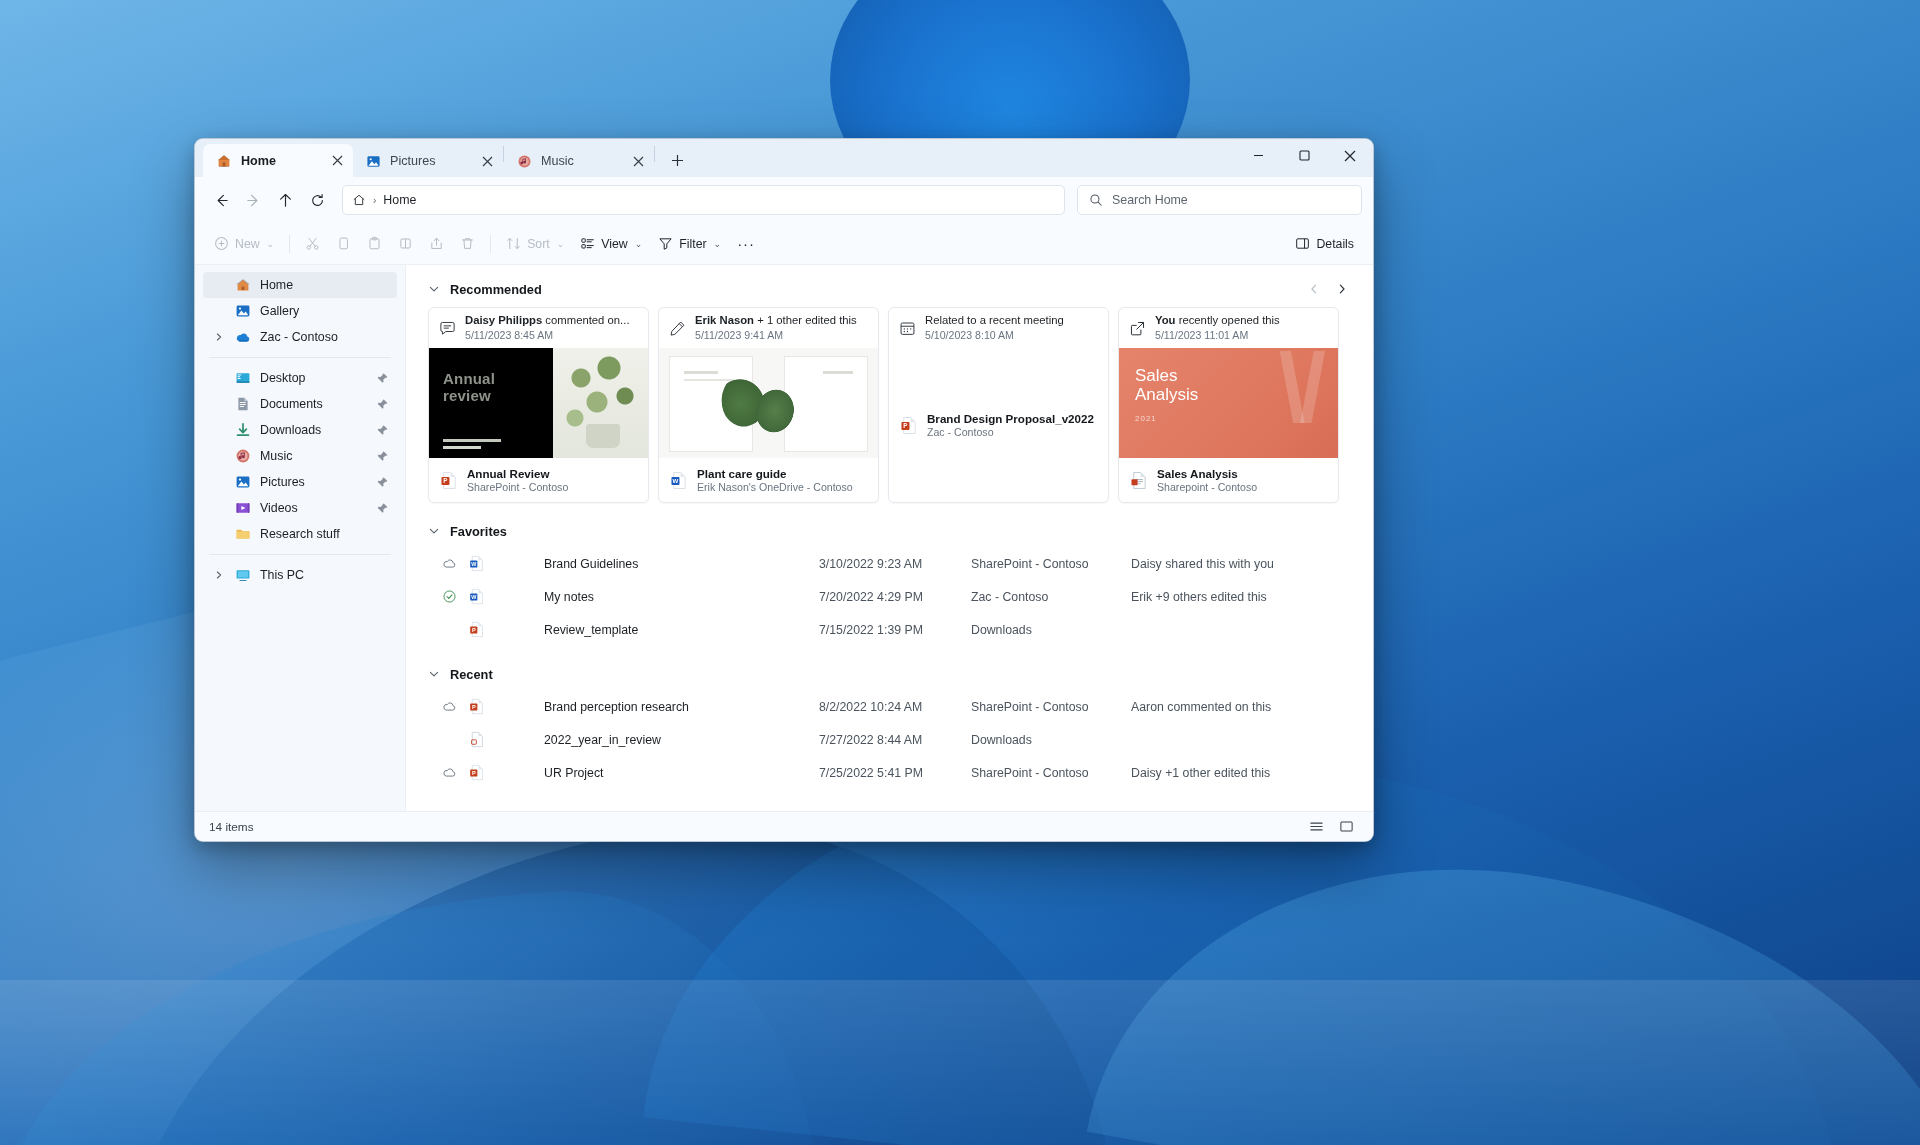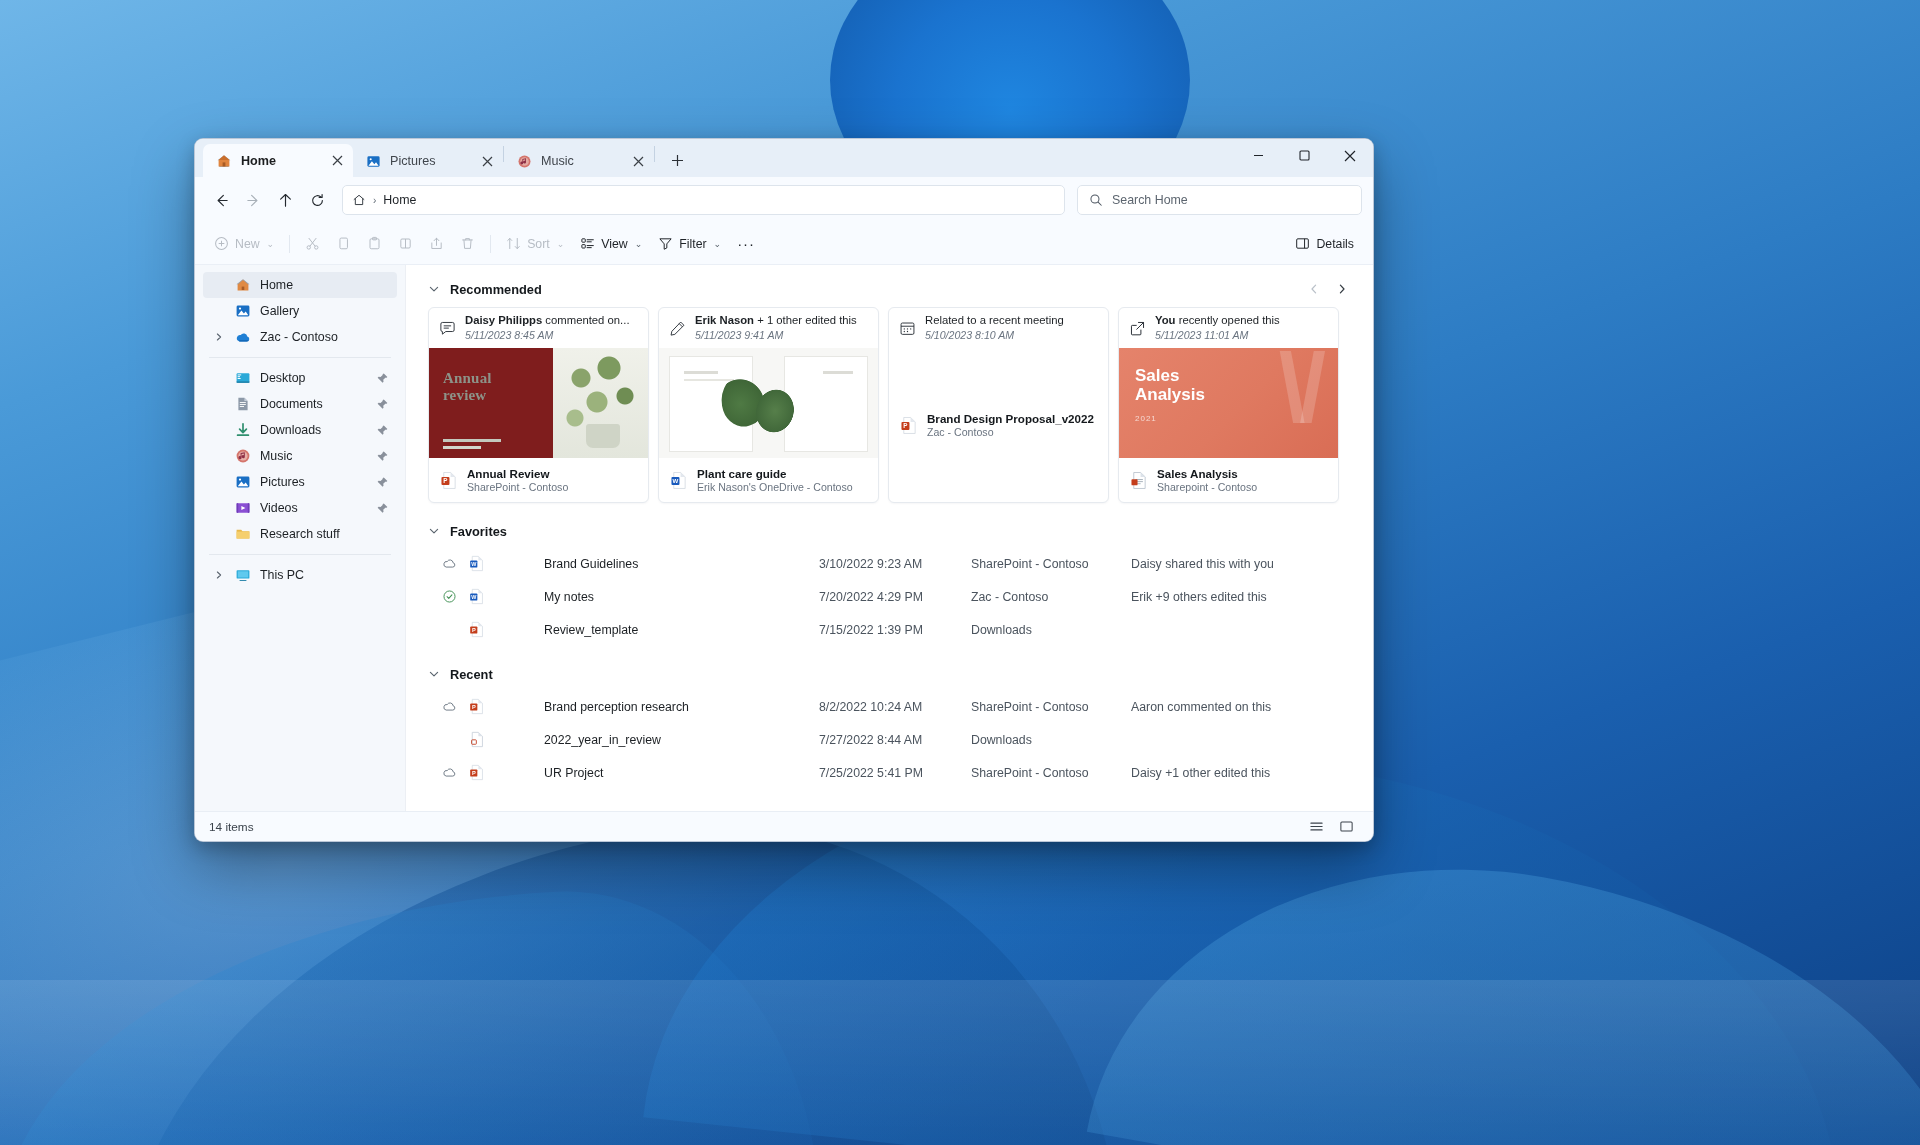--- a/index.html
+++ b/index.html
@@ -222,29 +222,29 @@
     display: flex; flex-direction: column;
     box-shadow: 0 1px 2px rgba(16,24,40,0.04);
   }
   .card-head { height: 40px; display: flex; align-items: center; gap: 9px; padding: 0 10px; }
   .card-head-txt { min-width: 0; }
   .card-activity {
     font-size: 11.3px; color: #1c2024; line-height: 1.25;
     white-space: nowrap; overflow: hidden; text-overflow: ellipsis;
   }
   .card-activity b { font-weight: 700; }
-  .card-date { font-size: 10.6px; color: #6a7480; line-height: 1.3; margin-top: 2px; font-style: italic; }
+  .card-date { font-size: 10.6px; color: #6a7480; line-height: 1.3; margin-top: 2px; }
   .card-thumb { height: 110px; position: relative; overflow: hidden; }
   .card-foot { flex: 1; display: flex; align-items: center; gap: 9px; padding: 0 10px; }
   .card-foot-txt { min-width: 0; }
   .card-file { font-size: 11.6px; font-weight: 700; color: #14181c; white-space: nowrap; overflow: hidden; text-overflow: ellipsis; }
   .card-src { font-size: 10.6px; color: #6a7480; margin-top: 1px; white-space: nowrap; overflow: hidden; text-overflow: ellipsis; }
 
   
-  .th-annual { background: #7f1d1d; width: 100%; height: 100%; position: relative; font-family: Liberation Serif, serif; }
+  .th-annual { background: #000000; width: 100%; height: 100%; position: relative; }
   .th-annual .blk { position: absolute; left: 14px; top: 22px; }
   .th-annual .t1 { font-size: 15px; font-weight: 700; color: #8d9389; letter-spacing: .2px; }
   .th-annual .line { position: absolute; left: 14px; bottom: 16px; width: 58px; height: 3px; background: #c3c8bd; }
   .th-annual .line2 { position: absolute; left: 14px; bottom: 9px; width: 38px; height: 3px; background: #d2d6cc; }
   .th-annual .plant {
     position: absolute; right: 0; top: 0; width: 95px; height: 100%;
     background:
       radial-gradient(circle at 28px 30px, #8aa36b 0 9px, rgba(0,0,0,0) 10px),
       radial-gradient(circle at 56px 20px, #7d9a5f 0 11px, rgba(0,0,0,0) 12px),
       radial-gradient(circle at 44px 54px, #9bb27c 0 10px, rgba(0,0,0,0) 11px),
@@ -277,21 +277,21 @@
   .th-brand .lblock { position: absolute; left: 0; top: 0; width: 74%; height: 100%; background: linear-gradient(160deg, #2a63c4 0%, #1e4aa0 45%, #14346f 100%); }
   .th-brand .num { position: absolute; left: 12px; top: 14px; color: #fff; font-weight: 700; font-size: 26px; line-height: .94; letter-spacing: -1px; }
   .th-brand .ring1 { position: absolute; left: 92px; top: 18px; width: 66px; height: 66px; border-radius: 50%; background: conic-gradient(#f2a933, #e8941f, #f6c45e, #f2a933); }
   .th-brand .ring1 i { position: absolute; left: 17px; top: 17px; width: 32px; height: 32px; border-radius: 50%; background: #d9842a; display:block; }
   .th-brand .rblock { position: absolute; right: 0; top: 0; width: 26%; height: 100%; background: linear-gradient(180deg, #12264d, #0b172f); }
   .th-brand .dots { position: absolute; left: 12px; bottom: 10px; display: flex; gap: 6px; }
   .th-brand .dots span { width: 11px; height: 11px; border-radius: 50%; display: block; }
 
   .th-sales { width: 100%; height: 100%; background: linear-gradient(135deg, #e5836b 0%, #df7960 55%, #d96d55 100%); position: relative; overflow: hidden; }
   .th-sales .vmark { position: absolute; right: 18px; top: -8px; font-size: 96px; font-weight: 700; color: rgba(255,255,255,0.18); line-height: 1; letter-spacing: -6px; }
-  .th-sales .t { position: absolute; left: 16px; top: 18px; color: #fff; font-size: 17px; line-height: 1.12; font-weight: 700; }
+  .th-sales .t { position: absolute; left: 16px; top: 18px; color: #fff; font-size: 17px; line-height: 1.12; font-weight: 400; }
   .th-sales .sub { position: absolute; left: 16px; top: 66px; color: rgba(255,255,255,.7); font-size: 8px; letter-spacing: 1px; }
 
   
   .list-section { margin-top: 14px; }
   .file-row {
     height: 33px; display: flex; align-items: center;
     font-size: 12.3px; color: #1c2024;
     border-radius: 4px; padding-left: 14px;
   }
   .col-status { width: 26px; flex: none; display: flex; align-items: center; }

